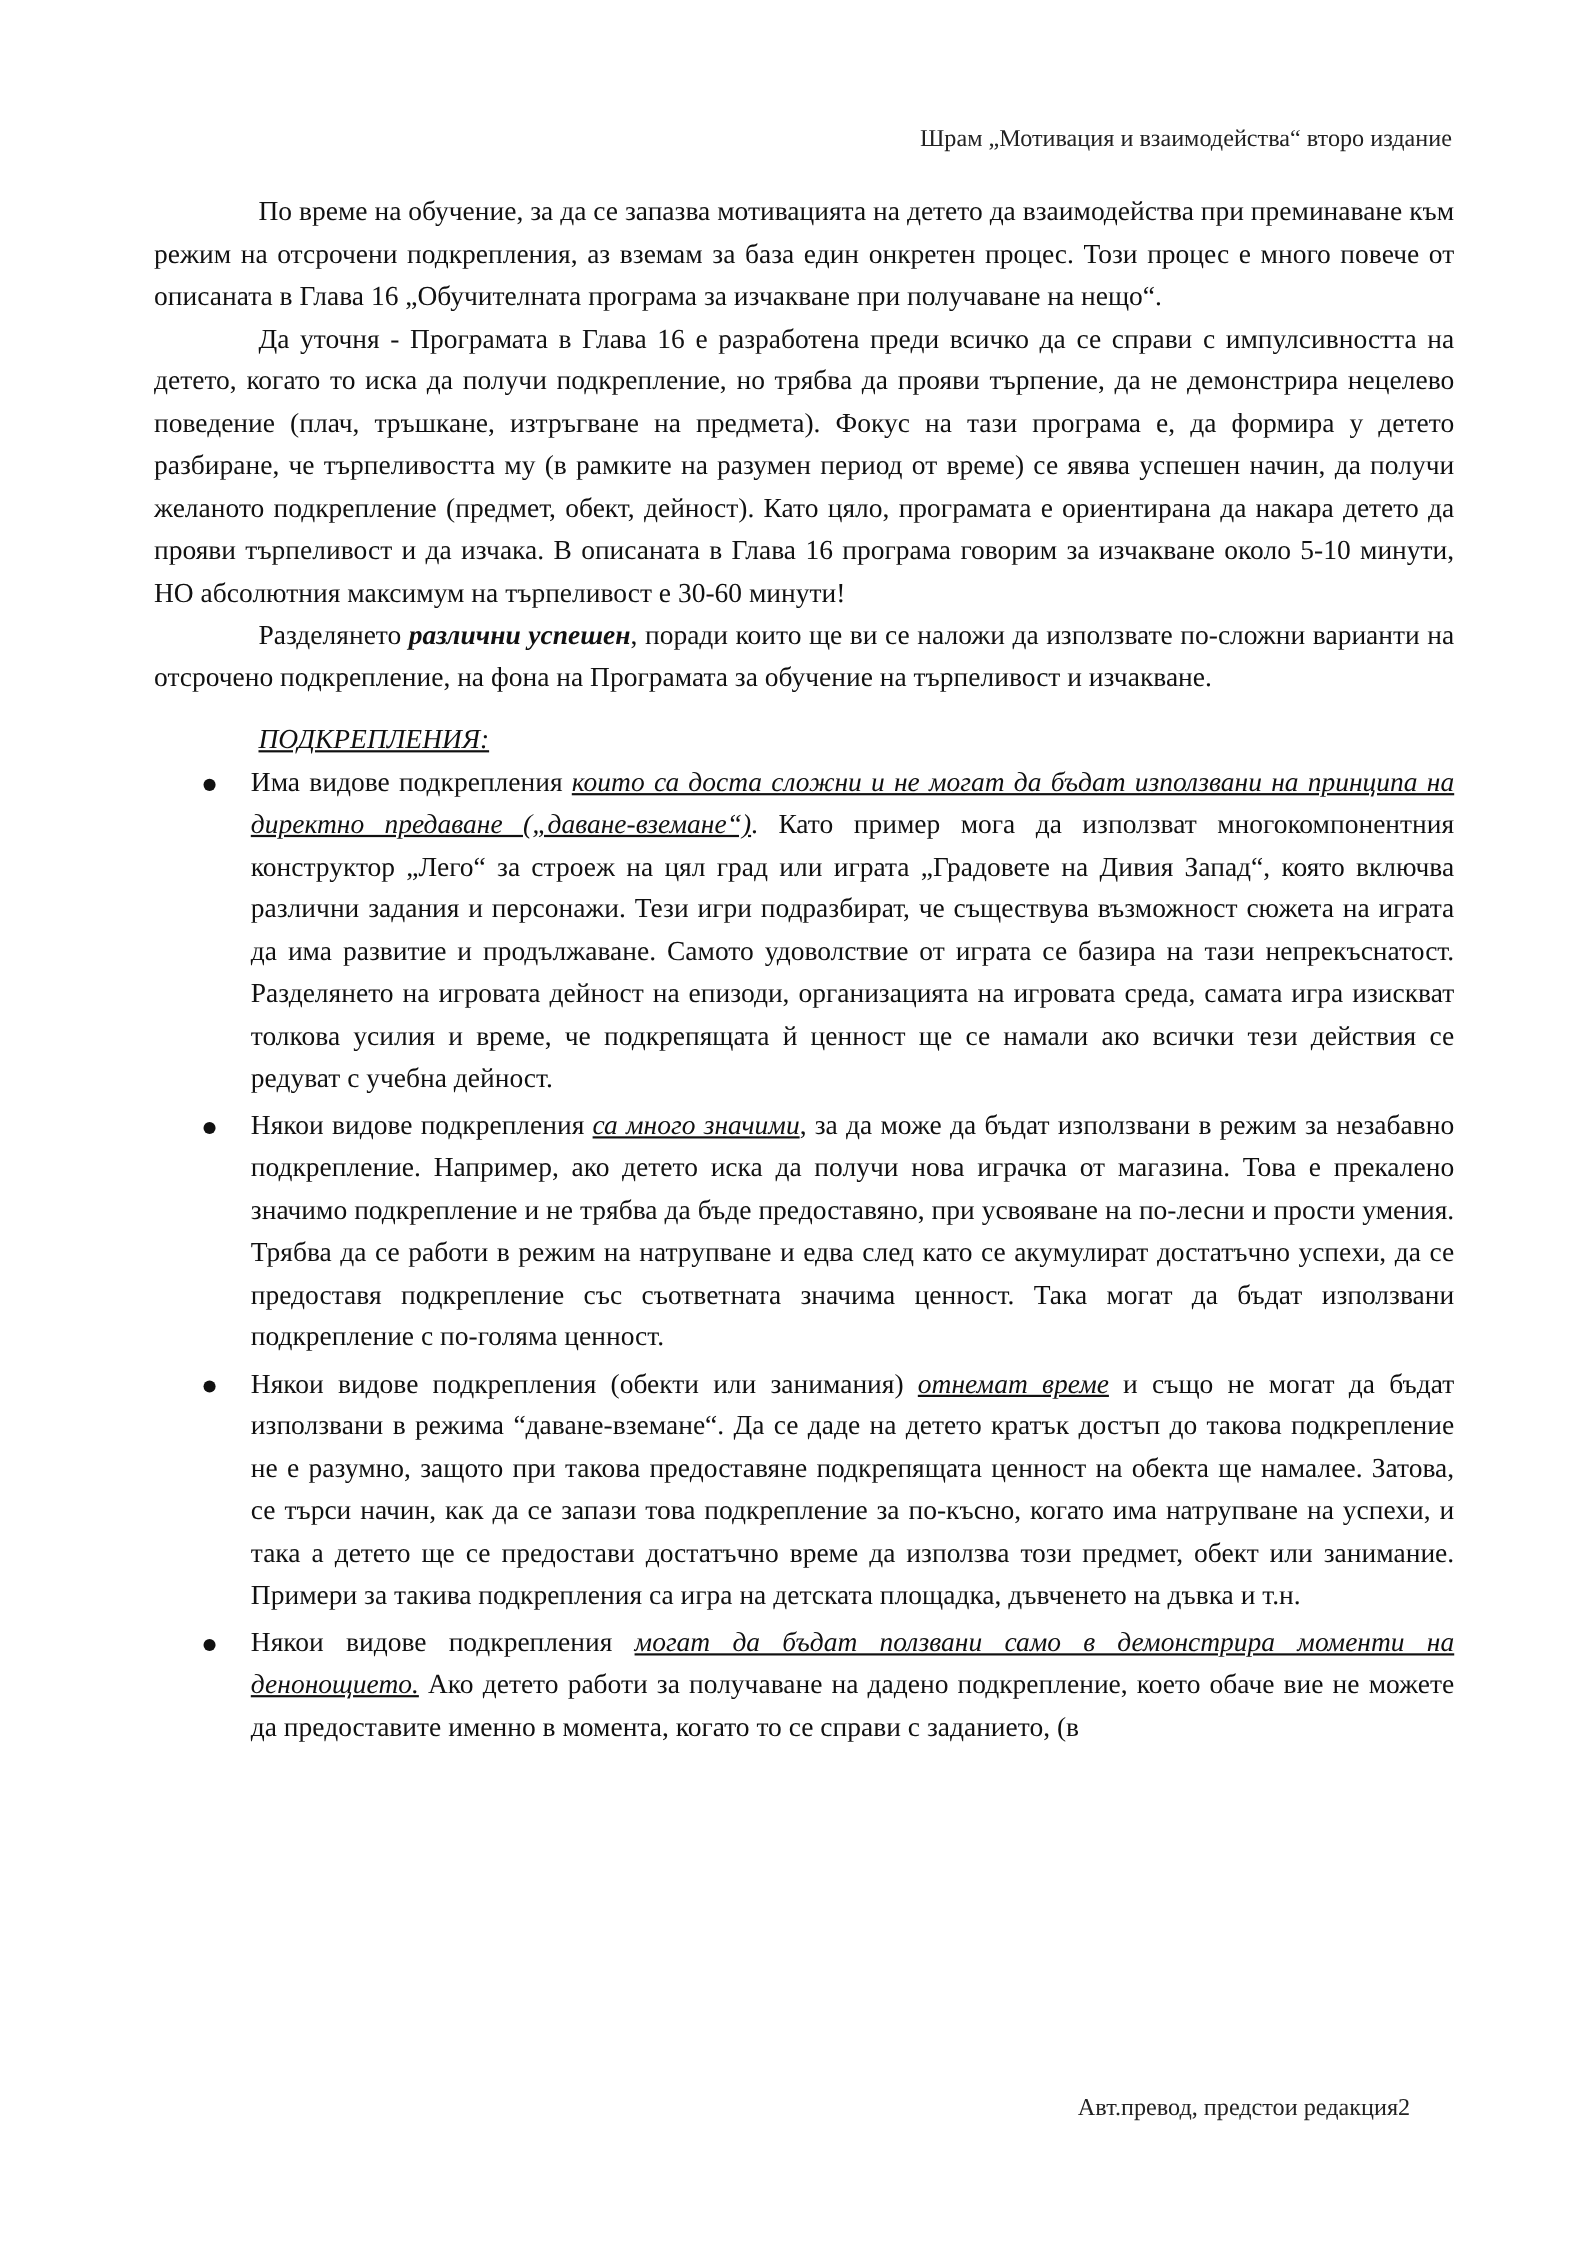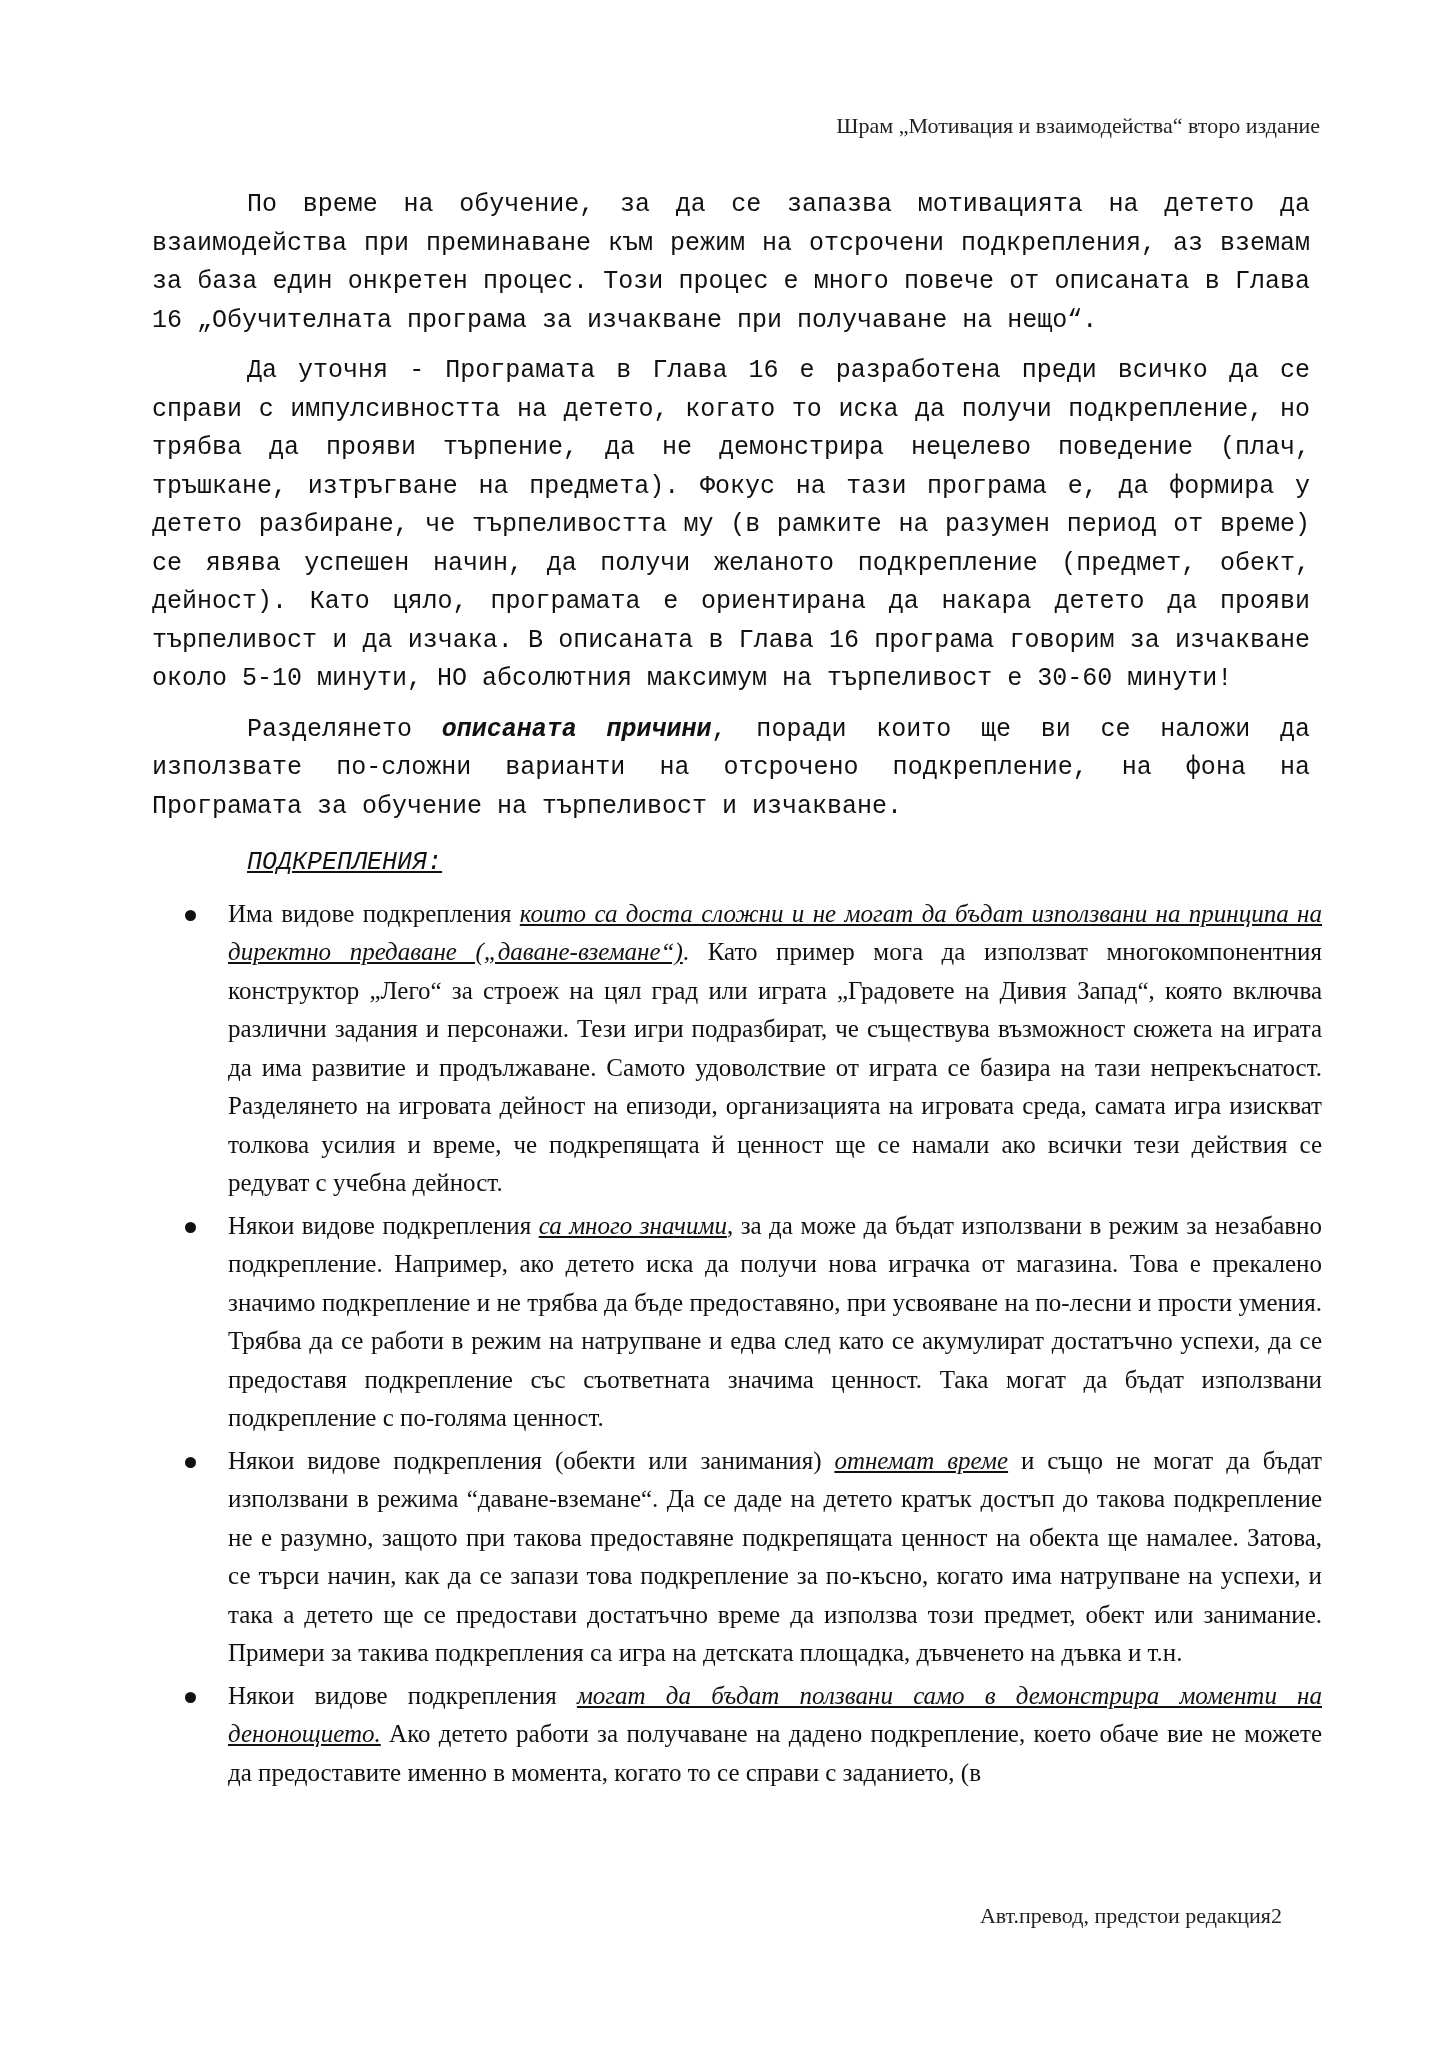--- a/index.html
+++ b/index.html
@@ -26,22 +26,21 @@
     .content {
       position: absolute;
       left: 140px;
       top: 174px;
       width: 1182px;
       font-size: 25px;
       line-height: 38.5px;
       text-align: justify;
     }
     .content p {
-      margin: 12px;
-      font-family: Liberation Mono, monospace;
+      margin: 0;
     }
     .indent {
       text-indent: 95px;
     }
     .heading {
       margin-top: 18px !important;
       text-indent: 95px;
       font-style: italic;
       text-decoration: underline;
       text-align: justify;
@@ -92,21 +91,21 @@
     }
   </style>
 </head>
 <body>
 
 <div class="page-header">Шрам „Мотивация и взаимодейства“ второ издание</div>
 
 <div class="content">
   <p class="indent">По време на обучение, за да се запазва мотивацията на детето да взаимодейства при преминаване към режим на отсрочени подкрепления, аз вземам за база един онкретен процес. Този процес е много повече от описаната в Глава 16 „Обучителната програма за изчакване при получаване на нещо“.</p>
   <p class="indent">Да уточня - Програмата в Глава 16 е разработена преди всичко да се справи с импулсивността на детето, когато то иска да получи подкрепление, но трябва да прояви търпение, да не демонстрира нецелево поведение (плач, тръшкане, изтръгване на предмета). Фокус на тази програма е, да формира у детето разбиране, че търпеливостта му (в рамките на разумен период от време) се явява успешен начин, да получи желаното подкрепление (предмет, обект, дейност). Като цяло, програмата е ориентирана да накара детето да прояви търпеливост и да изчака. В описаната в Глава 16 програма говорим за изчакване около 5-10 минути, НО абсолютния максимум на търпеливост е 30-60 минути!</p>
-  <p class="indent"><span>Разделянето </span><span class="bold-i">описаната причини</span><span>, поради които ще ви се наложи да използвате по-сложни варианти на отсрочено подкрепление, на фона на Програмата за обучение на търпеливост и изчакване.</span></p>
+  <p class="indent"><span>Разделянето </span><span class="bold-i">различни успешен</span><span>, поради които ще ви се наложи да използвате по-сложни варианти на отсрочено подкрепление, на фона на Програмата за обучение на търпеливост и изчакване.</span></p>
 
   <p class="heading"><span>ПОДКРЕПЛЕНИЯ:</span></p>
 
   <ul class="reasons">
     <li>
       <span class="bullet"></span><span>Има видове подкрепления </span><span class="emph-u">които са доста сложни и не могат да бъдат използвани на принципа на директно предаване („даване-вземане“)</span><span>. Като пример мога да използват многокомпонентния конструктор „Лего“ за строеж на цял град или играта „Градовете на Дивия Запад“, която включва различни задания и персонажи. Тези игри подразбират, че съществува възможност сюжета на играта да има развитие и продължаване. Самото удоволствие от играта се базира на тази непрекъснатост. Разделянето на игровата дейност на епизоди, организацията на игровата среда, самата игра изискват толкова усилия и време, че подкрепящата й ценност ще се намали ако всички тези действия се редуват с учебна дейност.</span>
     </li>
     <li>
       <span class="bullet"></span><span>Някои видове подкрепления </span><span class="emph-u">са много значими</span><span>, за да може да бъдат използвани в режим за незабавно подкрепление. Например, ако детето иска да получи нова играчка от магазина. Това е прекалено значимо подкрепление и не трябва да бъде предоставяно, при усвояване на по-лесни и прости умения. Трябва да се работи в режим на натрупване и едва след като се акумулират достатъчно успехи, да се предоставя подкрепление със съответната значима ценност. Така могат да бъдат използвани подкрепление с по-голяма ценност.</span>
     </li>

